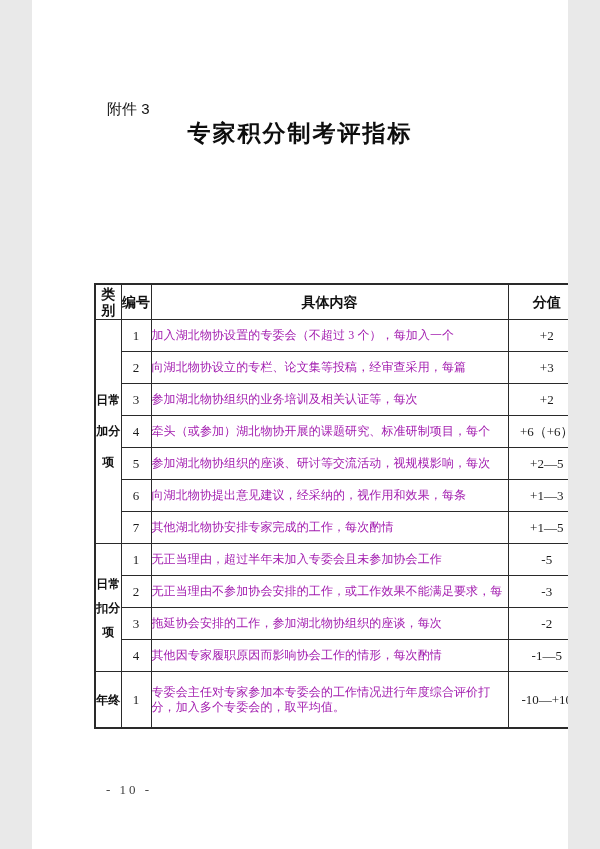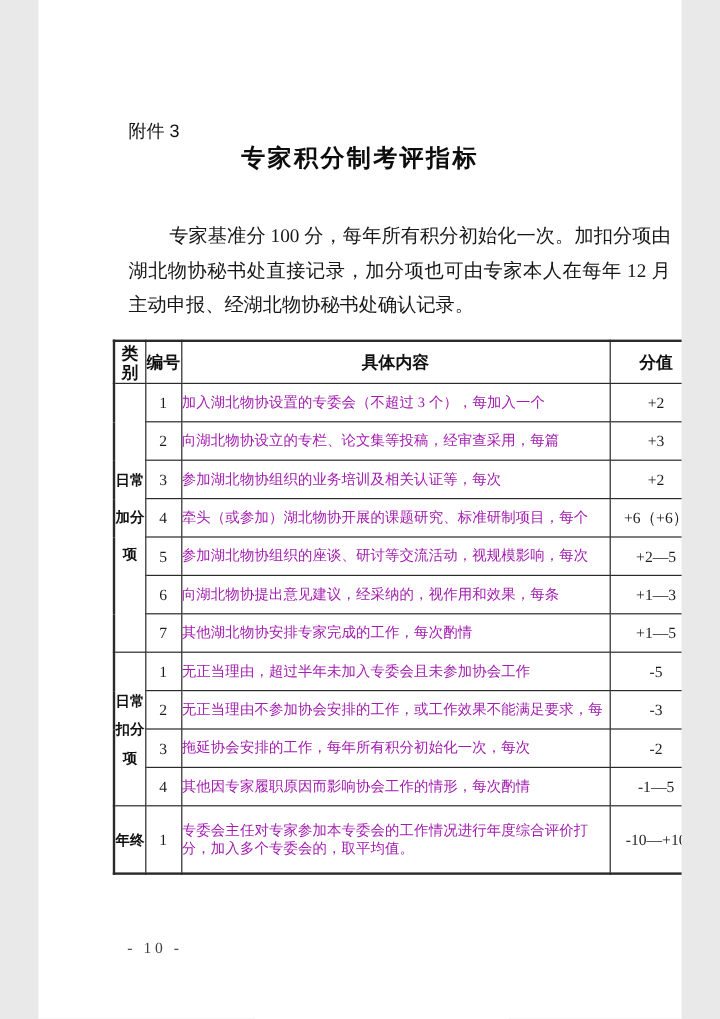--- a/index.html
+++ b/index.html
@@ -21,21 +21,21 @@
     font-family: "Liberation Sans", sans-serif;
     color: #111;
   }
   .title {
     position: absolute;
     left: 0;
     top: 118px;
     width: 100%;
     margin: 0;
     text-align: center;
-    font-size: 20px;
+    font-size: 23px;
     font-weight: bold;
     letter-spacing: 2px;
     color: #0d0d0d;
   }
   .intro {
     position: absolute;
     left: 75px;
     top: 184px;
     width: 452px;
     margin: 0;
@@ -110,21 +110,20 @@
 </style>
 </head>
 <body>
 
 <div class="page">
 
   <div class="attachment">附件 3</div>
 
   <h1 class="title">专家积分制考评指标</h1>
 
-  <p class="intro">专家基准分 100 分，每年所有积分初始化一次。加扣分项由湖北物协秘书处直接记录，加分项也可由专家本人在每年 12 月主动申报、经湖北物协秘书处确认记录。</p>
 
   <table class="score-table">
     <colgroup>
       <col style="width:26px">
       <col style="width:30px">
       <col style="width:357px">
       <col style="width:78px">
     </colgroup>
     <thead>
       <tr>
@@ -179,21 +178,21 @@
         <td class="content">无正当理由，超过半年未加入专委会且未参加协会工作</td>
         <td class="score">-5</td>
       </tr>
       <tr class="row-std">
         <td class="num">2</td>
         <td class="content">无正当理由不参加协会安排的工作，或工作效果不能满足要求，每</td>
         <td class="score">-3</td>
       </tr>
       <tr class="row-std">
         <td class="num">3</td>
-        <td class="content">拖延协会安排的工作，每年所有积分初始化一次，每次</td>
+        <td class="content">拖延协会安排的工作，参加湖北物协组织的座谈，每次</td>
         <td class="score">-2</td>
       </tr>
       <tr class="row-std">
         <td class="num">4</td>
         <td class="content">其他因专家履职原因而影响协会工作的情形，每次酌情</td>
         <td class="score">-1—5</td>
       </tr>
 
       <tr class="row-tall">
         <td class="cat cat-year">年终</td>

